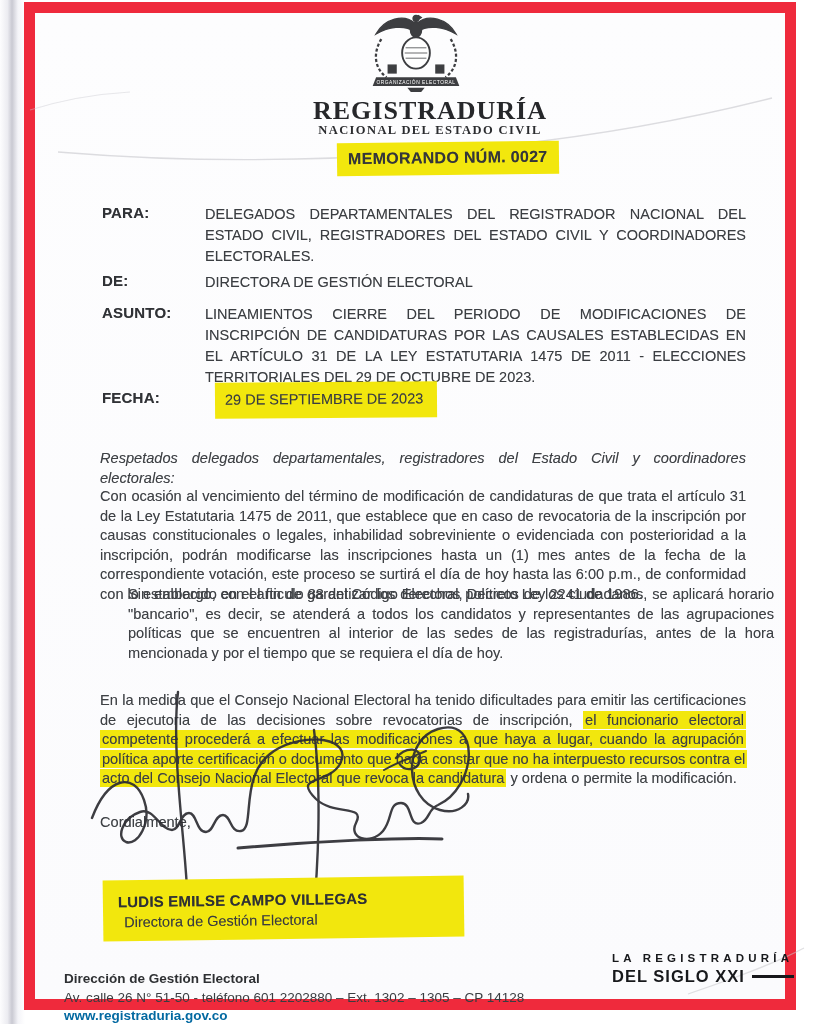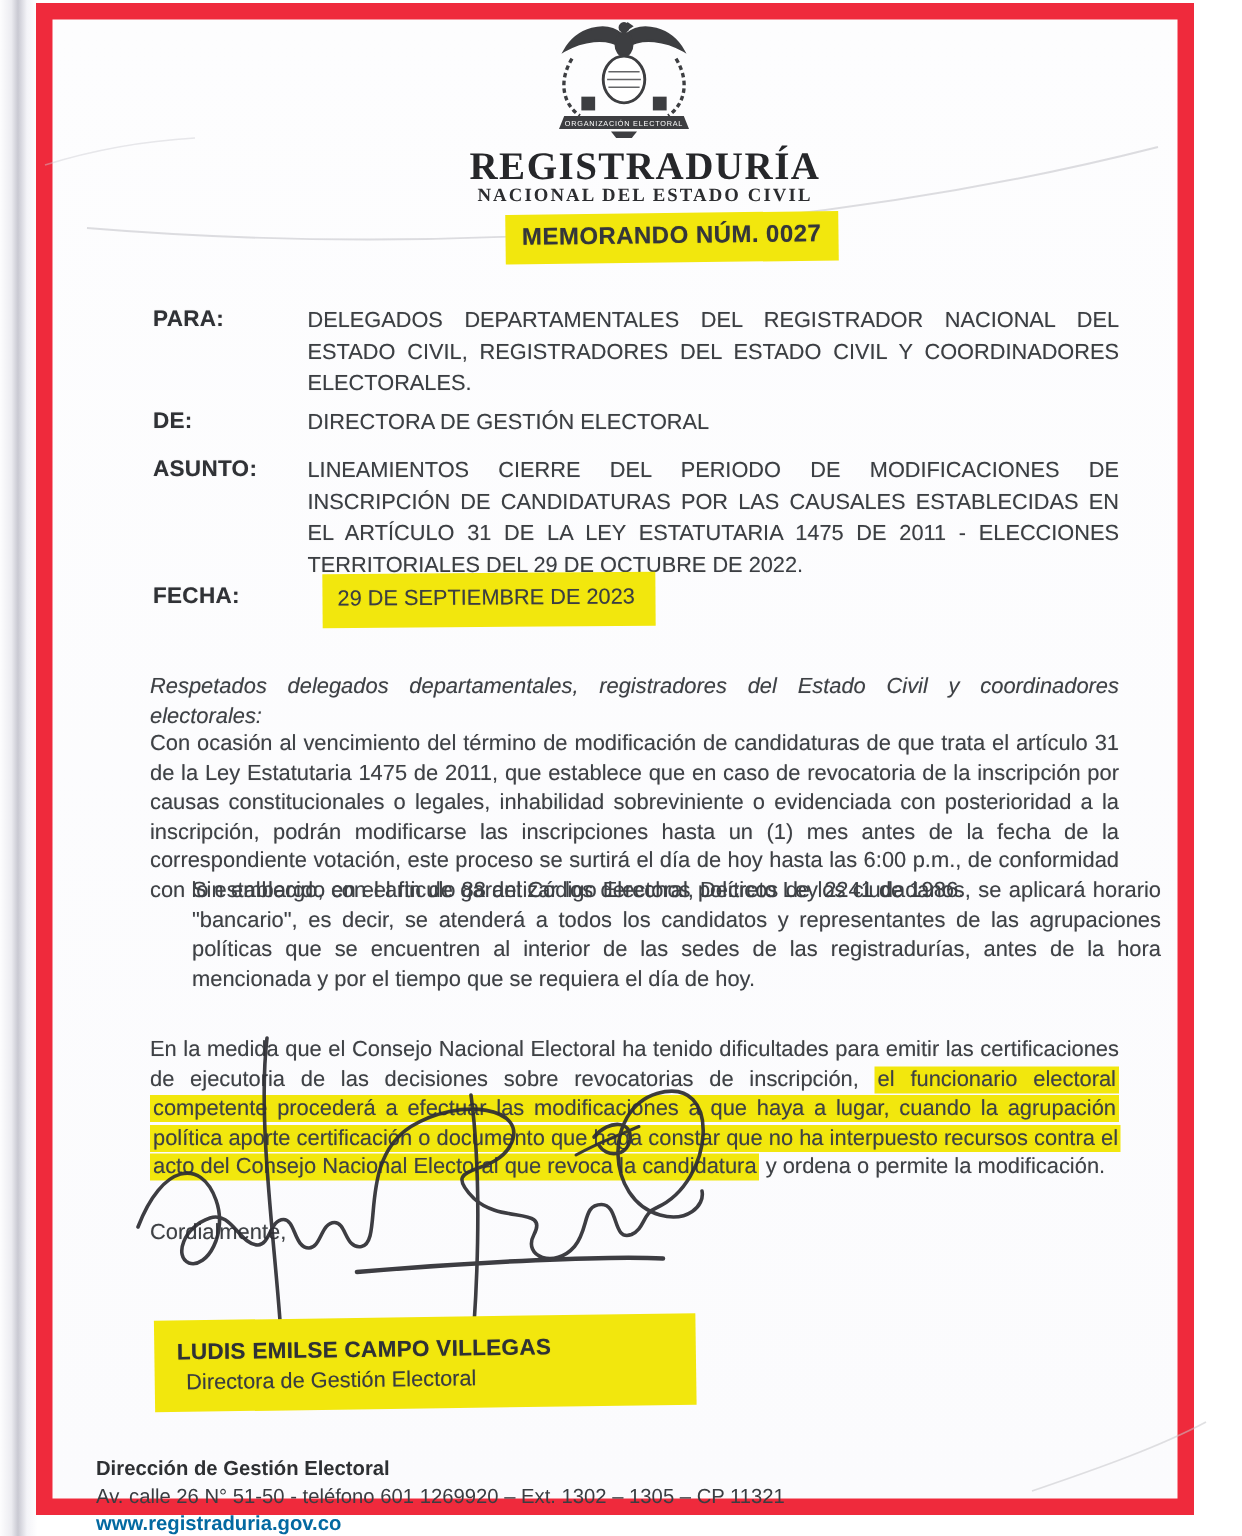--- a/index.html
+++ b/index.html
@@ -136,21 +136,21 @@
     <span class="val">DIRECTORA DE GESTIÓN ELECTORAL</span>
   </div>
 
   <div class="meta-row row-para">
     <span class="lbl">PARA:</span>
     <span class="val">DELEGADOS DEPARTAMENTALES DEL REGISTRADOR NACIONAL DEL ESTADO CIVIL, REGISTRADORES DEL ESTADO CIVIL Y COORDINADORES ELECTORALES.</span>
   </div>
 
   <div class="meta-row row-asunto">
     <span class="lbl">ASUNTO:</span>
-    <span class="val">LINEAMIENTOS CIERRE DEL PERIODO DE MODIFICACIONES DE INSCRIPCIÓN DE CANDIDATURAS POR LAS CAUSALES ESTABLECIDAS EN EL ARTÍCULO 31 DE LA LEY ESTATUTARIA 1475 DE 2011 - ELECCIONES TERRITORIALES DEL 29 DE OCTUBRE DE 2022.</span>
+    <span class="val">LINEAMIENTOS CIERRE DEL PERIODO DE MODIFICACIONES DE INSCRIPCIÓN DE CANDIDATURAS POR LAS CAUSALES ESTABLECIDAS EN EL ARTÍCULO 31 DE LA LEY ESTATUTARIA 1475 DE 2011 - ELECCIONES TERRITORIALES DEL 29 DE OCTUBRE DE 2023.</span>
   </div>
 
   <div class="meta-row row-fecha">
     <span class="lbl">FECHA:</span>
     <span class="val">
       <span class="hl fecha-hl">29 DE SEPTIEMBRE DE 2023</span>
     </span>
   </div>
 
   <p class="para p-salutation">Respetados delegados departamentales, registradores del Estado Civil y coordinadores electorales:</p>
@@ -176,18 +176,22 @@
     </g>
   </svg>
 
   <div class="sig-block hl">
     <div class="sig-name">LUDIS EMILSE CAMPO VILLEGAS</div>
     <div class="sig-title">Directora de Gestión Electoral</div>
   </div>
 
   <div class="footer-left">
     <div class="footer-office">Dirección de Gestión Electoral</div>
-    <div class="footer-address">Av. calle 26 N° 51-50 - teléfono 601 1269920 – Ext. 1302 – 1305 – CP 11321</div>
+    <div class="footer-address">Av. calle 26 N° 51-50 - teléfono 601 2202880 – Ext. 1302 – 1305 – CP 14128</div>
     <div class="footer-web">www.registraduria.gov.co</div>
   </div>
 
+  <div class="slogan">
+    <div class="slogan-1">LA REGISTRADURÍA</div>
+    <div class="slogan-2"><span>DEL SIGLO XXI</span><span class="slogan-dash"></span></div>
+  </div>
 
 </div>
 
 </body></html>

